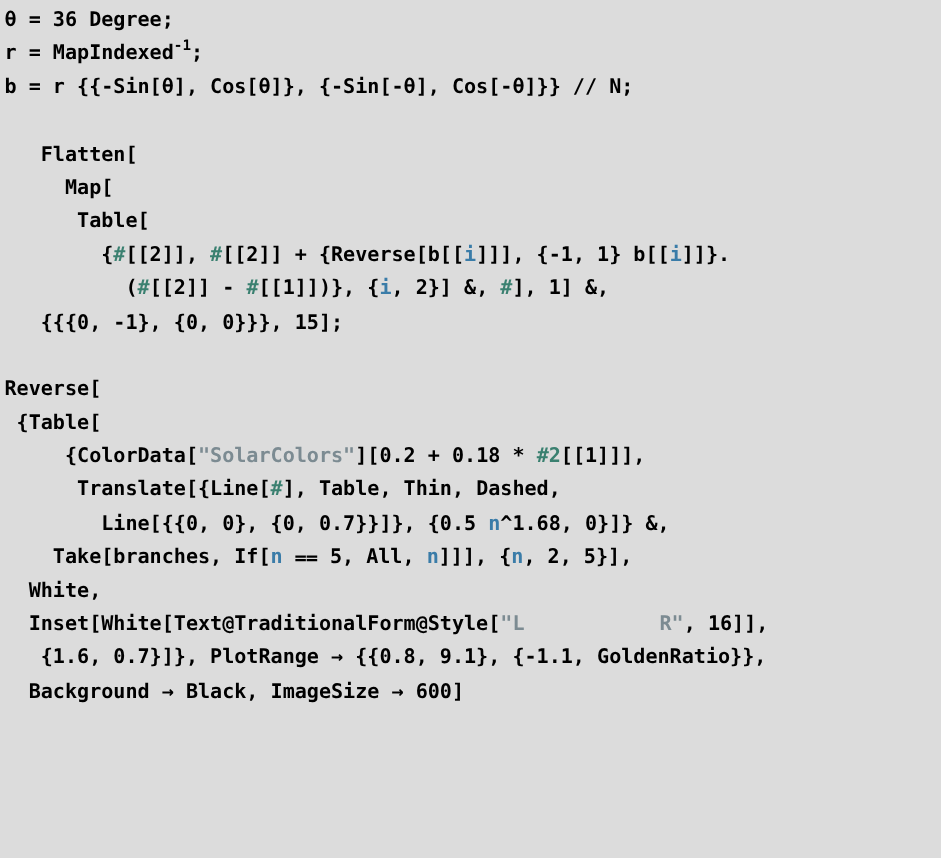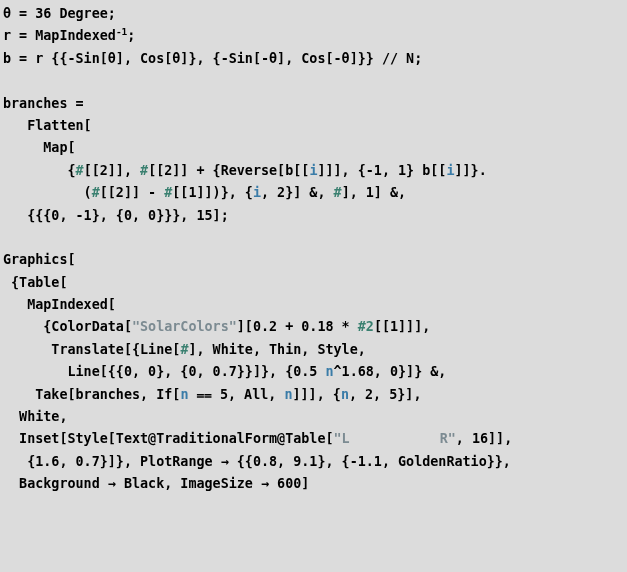--- a/index.html
+++ b/index.html
@@ -53,45 +53,44 @@
 <div id="code-cell">
 
   <div class="code-line">θ = 36 Degree;</div>
 
   <div class="code-line"><span>r = MapIndexed</span><sup class="exp">-1</sup><span>;</span></div>
 
   <div class="code-line">b = r {{-Sin[θ], Cos[θ]}, {-Sin[-θ], Cos[-θ]}} // N;</div>
 
   <div class="code-line blank"></div>
 
-  <div class="code-line">branches =</div>
   <div class="code-line">   Flatten[</div>
   <div class="code-line">     Map[</div>
+  <div class="code-line">      Table[</div>
 
   <div class="code-line"><span>        {</span><span class="tok-slot">#</span><span>[[2]], </span><span class="tok-slot">#</span><span>[[2]] + {Reverse[b[[</span><span class="tok-local">i</span><span>]]], {-1, 1} b[[</span><span class="tok-local">i</span><span>]]}.</span></div>
 
   <div class="code-line"><span>          (</span><span class="tok-slot">#</span><span>[[2]] - </span><span class="tok-slot">#</span><span>[[1]])}, {</span><span class="tok-local">i</span><span>, 2}] &amp;, </span><span class="tok-slot">#</span><span>], 1] &amp;,</span></div>
 
   <div class="code-line">   {{{0, -1}, {0, 0}}}, 15];</div>
 
   <div class="code-line blank"></div>
 
-  <div class="code-line">Graphics[</div>
+  <div class="code-line">Reverse[</div>
   <div class="code-line"> {Table[</div>
-  <div class="code-line">   MapIndexed[</div>
 
   <div class="code-line"><span>     {ColorData[</span><span class="tok-string">"SolarColors"</span><span>][0.2 + 0.18 * </span><span class="tok-slot">#2</span><span>[[1]]],</span></div>
 
 
-  <div class="code-line"><span>      Translate[{Line[</span><span class="tok-slot">#</span><span>], White, Thin, Style,</span></div>
+  <div class="code-line"><span>      Translate[{Line[</span><span class="tok-slot">#</span><span>], Table, Thin, Dashed,</span></div>
 
   <div class="code-line"><span>        Line[{{0, 0}, {0, 0.7}}]}, {0.5 </span><span class="tok-local">n</span><span>^1.68, 0}]} &amp;,</span></div>
 
   <div class="code-line"><span>    Take[branches, If[</span><span class="tok-local">n</span><span> ⩵ 5, All, </span><span class="tok-local">n</span><span>]]], {</span><span class="tok-local">n</span><span>, 2, 5}],</span></div>
 
   <div class="code-line">  White,</div>
 
-  <div class="code-line"><span>  Inset[Style[Text@TraditionalForm@Table[</span><span class="tok-string">"L</span><span class="wide-gap tok-string"></span><span class="tok-string">R"</span><span>, 16]],</span></div>
+  <div class="code-line"><span>  Inset[White[Text@TraditionalForm@Style[</span><span class="tok-string">"L</span><span class="wide-gap tok-string"></span><span class="tok-string">R"</span><span>, 16]],</span></div>
 
   <div class="code-line">   {1.6, 0.7}]}, PlotRange → {{0.8, 9.1}, {-1.1, GoldenRatio}},</div>
   <div class="code-line">  Background → Black, ImageSize → 600]</div>
 
 </div>
 
 </body></html>

